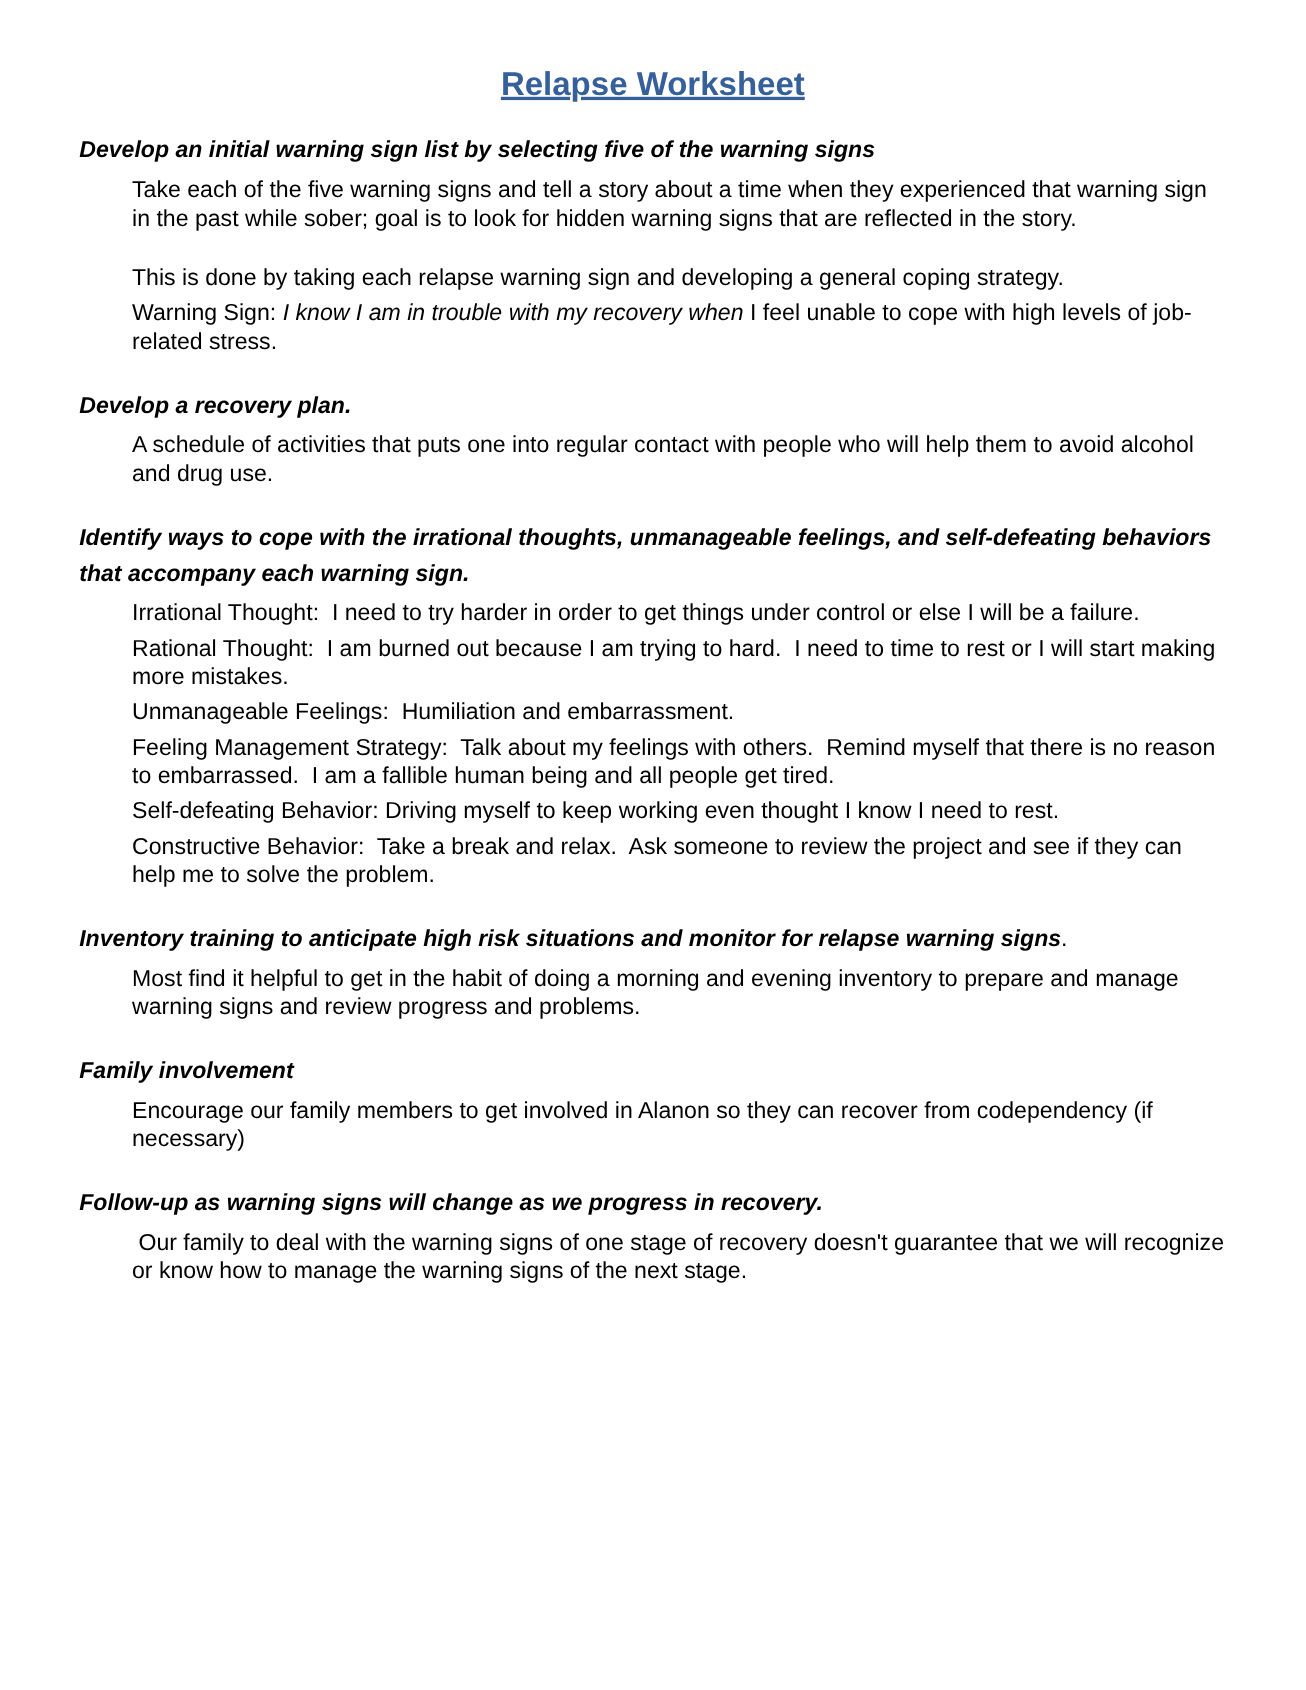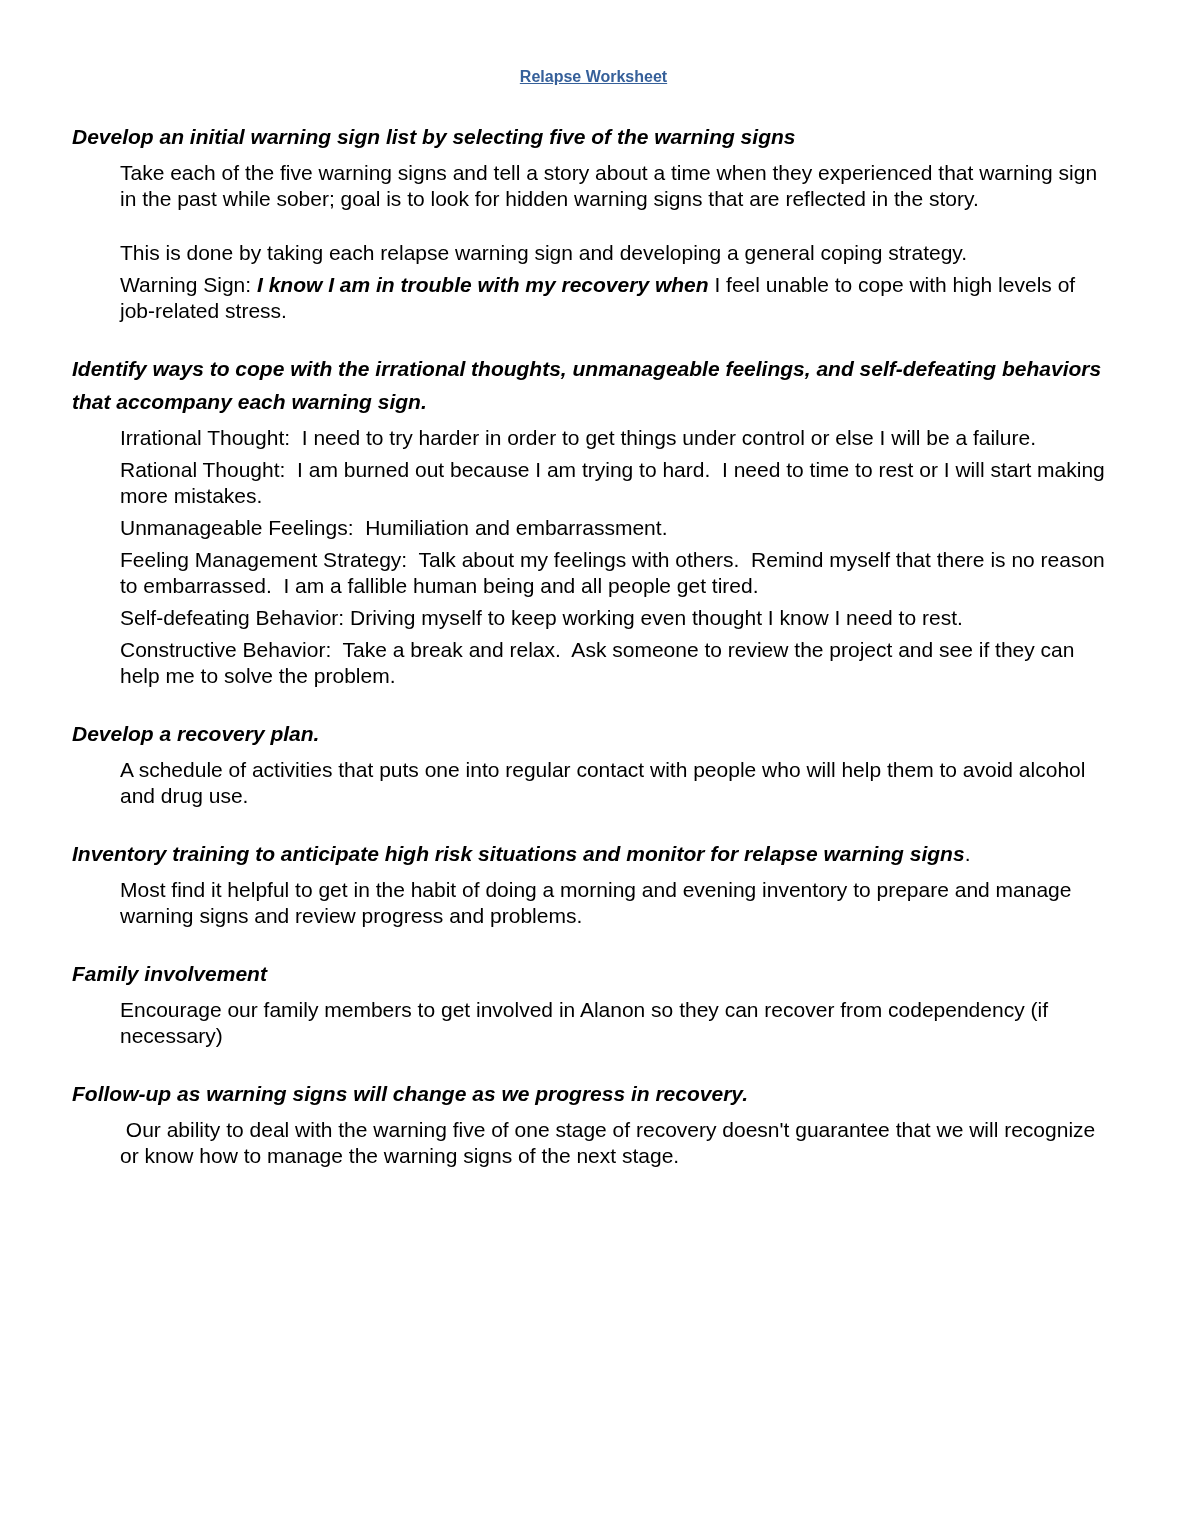--- a/index.html
+++ b/index.html
@@ -17,21 +17,21 @@
     padding: 62px 72px 0 72px;
     font-family: "Liberation Sans", "DejaVu Sans", sans-serif;
     color: #000000;
     font-size: 21px;
     line-height: 26px;
     overflow: hidden;
   }
   .title {
     margin: 0;
     text-align: center;
-    font-size: 16px;
+    font-size: 30px;
     font-weight: bold;
     color: #36609A;
     text-decoration: underline;
     line-height: 30px;
     white-space: pre-wrap;
   }
   .sec { margin-top: 28px; }
   .sec-heading {
     margin: 0;
     font-size: 21px;
@@ -43,21 +43,21 @@
   .sec-heading .suffix {
     font-weight: normal;
     font-style: normal;
   }
   .para {
     margin: 7px 0 0 48px;
     white-space: pre-wrap;
   }
   .para + .para { margin-top: 6px; }
   .label { }
-  .bi { font-weight: bold; font-style: italic; }
+  .bi { font-weight: normal; font-style: italic; }
 </style>
 </head>
 <body>
 
 <div class="page">
 
   <h1 class="title">Relapse Worksheet</h1>
 
   <section class="sec">
     <h2 class="sec-heading">Develop an initial warning sign list by selecting five of the warning signs</h2>
@@ -66,42 +66,42 @@
 
   <section class="sec">
   </section>
 
   <section class="sec">
     <p class="para">This is done by taking each relapse warning sign and developing a general coping strategy.</p>
     <p class="para"><span class="label">Warning Sign</span><span>: </span><span class="bi">I know I am in trouble with my recovery when</span><span> I feel unable to cope with high levels of job-related stress.</span></p>
   </section>
 
   <section class="sec">
+    <h2 class="sec-heading">Develop a recovery plan.</h2>
+    <p class="para">A schedule of activities that puts one into regular contact with people who will help them to avoid alcohol and drug use.</p>
+  </section>
+
+  <section class="sec">
     <h2 class="sec-heading">Identify ways to cope with the irrational thoughts, unmanageable feelings, and self-defeating behaviors that accompany each warning sign.</h2>
     <p class="para"><span class="label">Irrational Thought</span><span>:  </span><span>I need to try harder in order to get things under control or else I will be a failure.</span></p>
     <p class="para"><span class="label">Rational Thought</span><span>:  </span><span>I am burned out because I am trying to hard.  I need to time to rest or I will start making more mistakes.</span></p>
     <p class="para"><span class="label">Unmanageable Feelings</span><span>:  </span><span>Humiliation and embarrassment.</span></p>
     <p class="para"><span class="label">Feeling Management Strategy</span><span>:  </span><span>Talk about my feelings with others.  Remind myself that there is no reason to embarrassed.  I am a fallible human being and all people get tired.</span></p>
     <p class="para"><span class="label">Self-defeating Behavior</span><span>: </span><span>Driving myself to keep working even thought I know I need to rest.</span></p>
     <p class="para"><span class="label">Constructive Behavior</span><span>:  </span><span>Take a break and relax.  Ask someone to review the project and see if they can help me to solve the problem.</span></p>
-  </section>
-
-  <section class="sec">
-    <h2 class="sec-heading">Develop a recovery plan.</h2>
-    <p class="para">A schedule of activities that puts one into regular contact with people who will help them to avoid alcohol and drug use.</p>
   </section>
 
   <section class="sec">
     <h2 class="sec-heading"><span>Inventory training to anticipate high risk situations and monitor for relapse warning signs</span><span class="suffix">.</span></h2>
     <p class="para">Most find it helpful to get in the habit of doing a morning and evening inventory to prepare and manage warning signs and review progress and problems.</p>
   </section>
 
   <section class="sec">
     <h2 class="sec-heading">Family involvement</h2>
     <p class="para">Encourage our family members to get involved in Alanon so they can recover from codependency (if necessary)</p>
   </section>
 
   <section class="sec">
     <h2 class="sec-heading">Follow-up as warning signs will change as we progress in recovery.</h2>
-    <p class="para"> Our ability to deal with the warning five of one stage of recovery doesn't guarantee that we will recognize or know how to manage the warning signs of the next stage.</p>
+    <p class="para"> Our family to deal with the warning signs of one stage of recovery doesn't guarantee that we will recognize or know how to manage the warning signs of the next stage.</p>
   </section>
 
 </div>
 
 </body></html>

